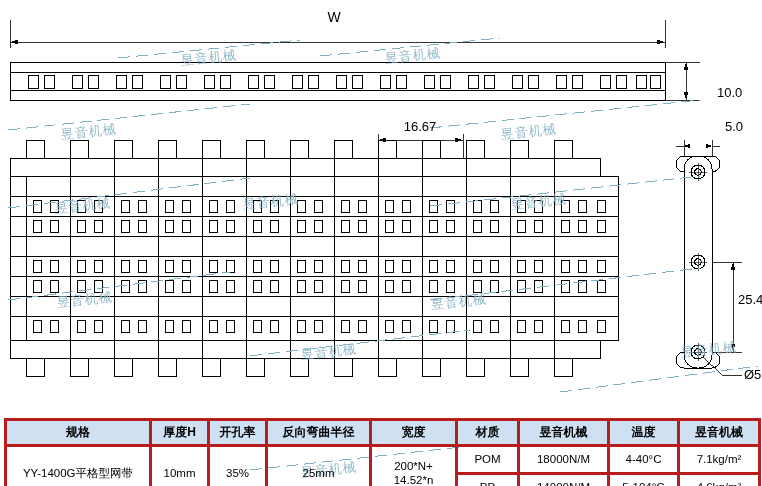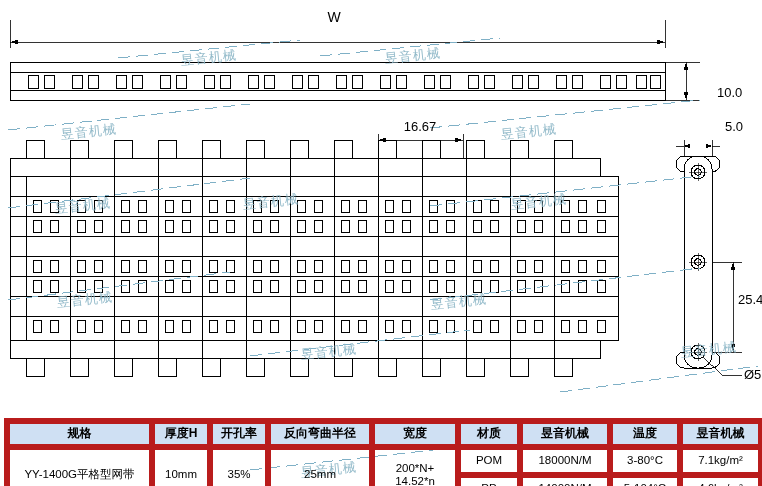--- a/index.html
+++ b/index.html
@@ -34,21 +34,21 @@
     width:754px;
   }
   table.spec {
     border-collapse: collapse;
     width:754px;
     table-layout: fixed;
     font-size:11.5px;
     color:#000;
   }
   table.spec th, table.spec td {
-    border:6px solid #b91c1c;
+    border:3px solid #b91c1c;
     text-align:center;
     vertical-align:middle;
     padding:2px 1px;
     line-height:1.15;
   }
   table.spec thead th {
     background:#cfe0f3;
     font-weight:bold;
     height:26px;
     font-size:12px;
@@ -446,21 +446,21 @@
           <td rowspan="2">YY-1400G平格型网带</td>
           <td rowspan="2">10mm</td>
           <td rowspan="2">35%</td>
           <td rowspan="2">25mm</td>
           <td rowspan="2" class="twoline">
             <span>200*N+</span><br>
             <span>14.52*n</span>
           </td>
           <td>POM</td>
           <td>18000N/M</td>
-          <td>3-80°C</td>
+          <td>4-40°C</td>
           <td>7.1kg/m²</td>
         </tr>
         <tr>
           <td>PP</td>
           <td>14000N/M</td>
           <td>5-104°C</td>
           <td>4.6kg/m²</td>
         </tr>
       </tbody>
     </table>

